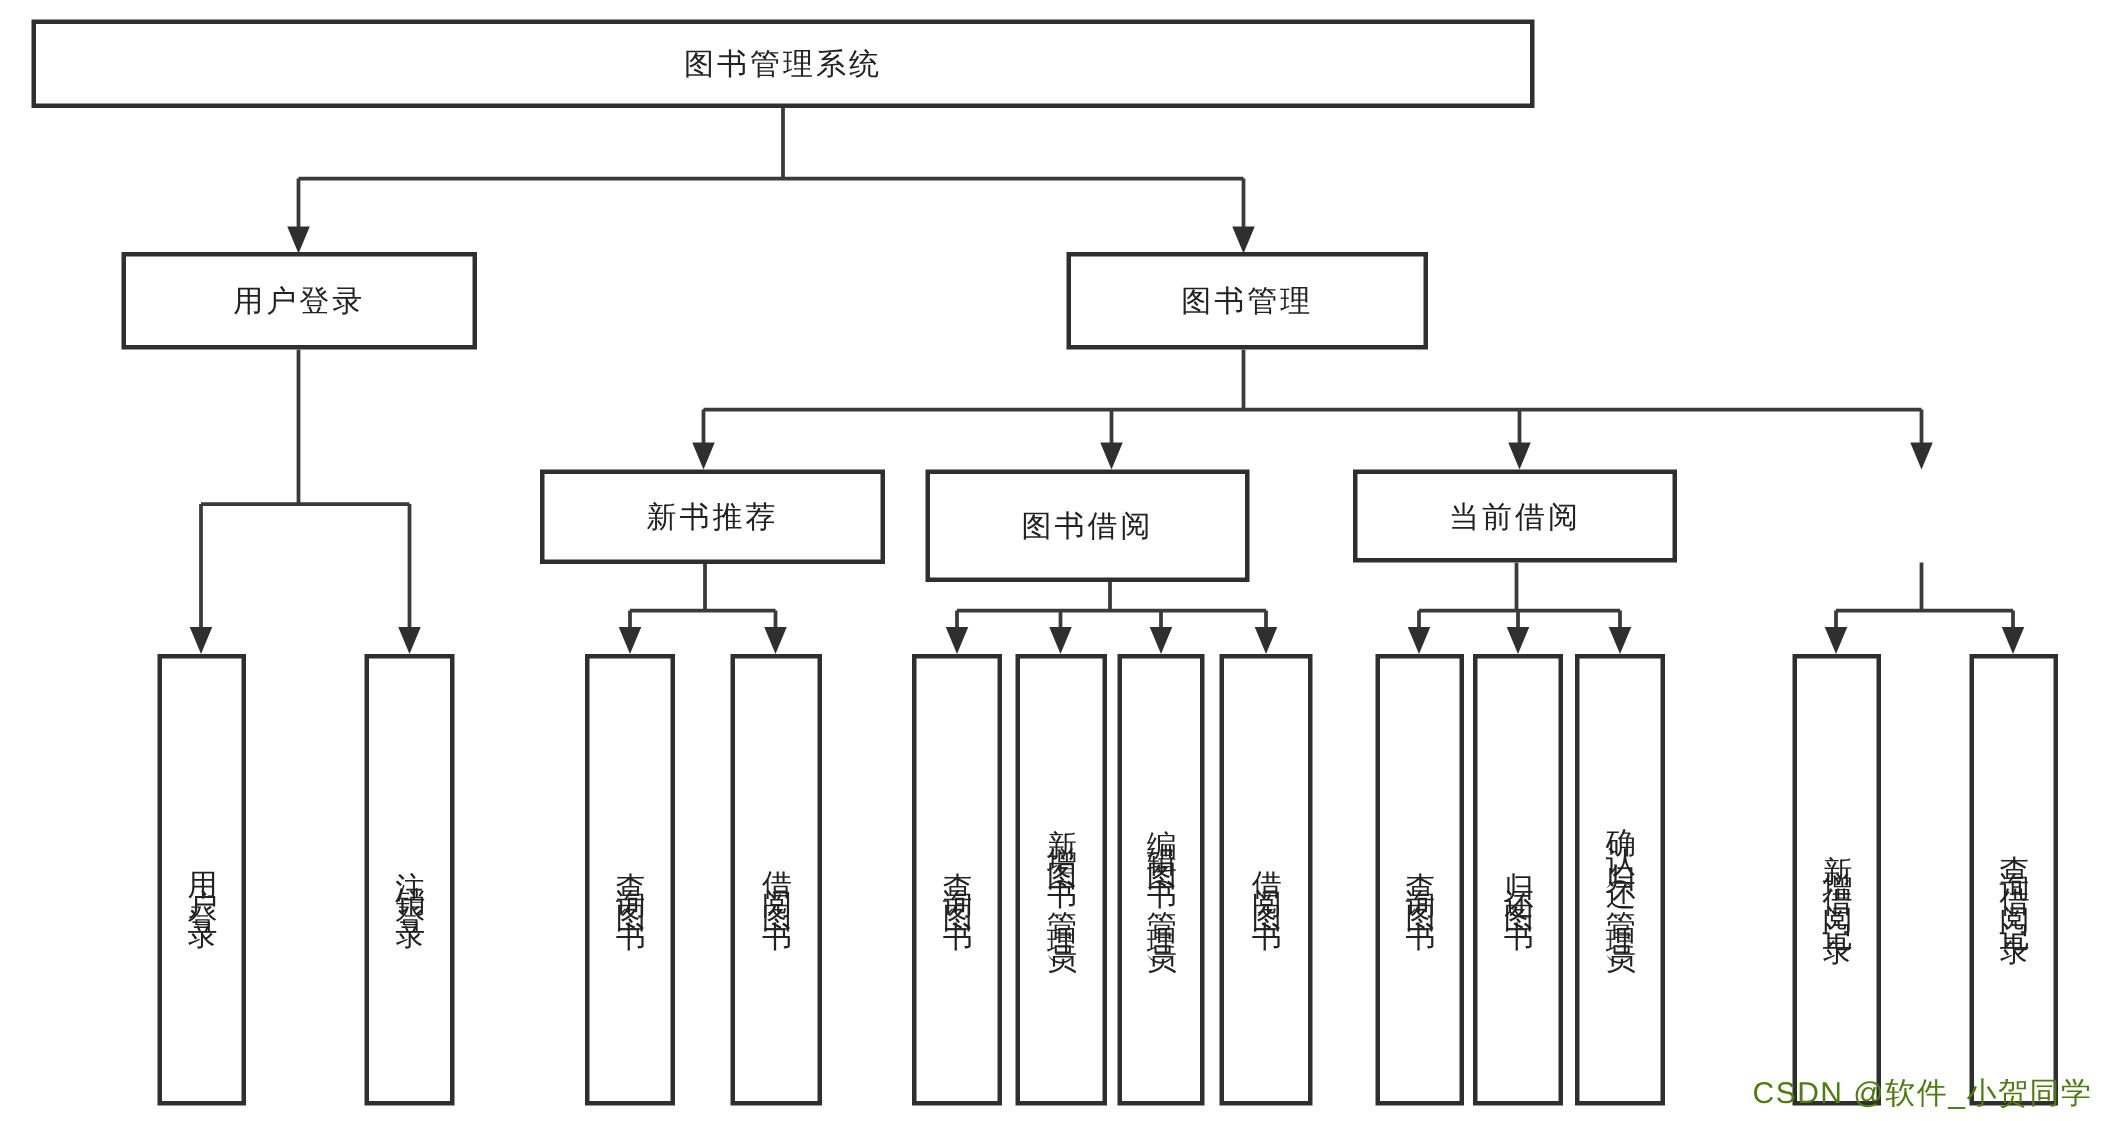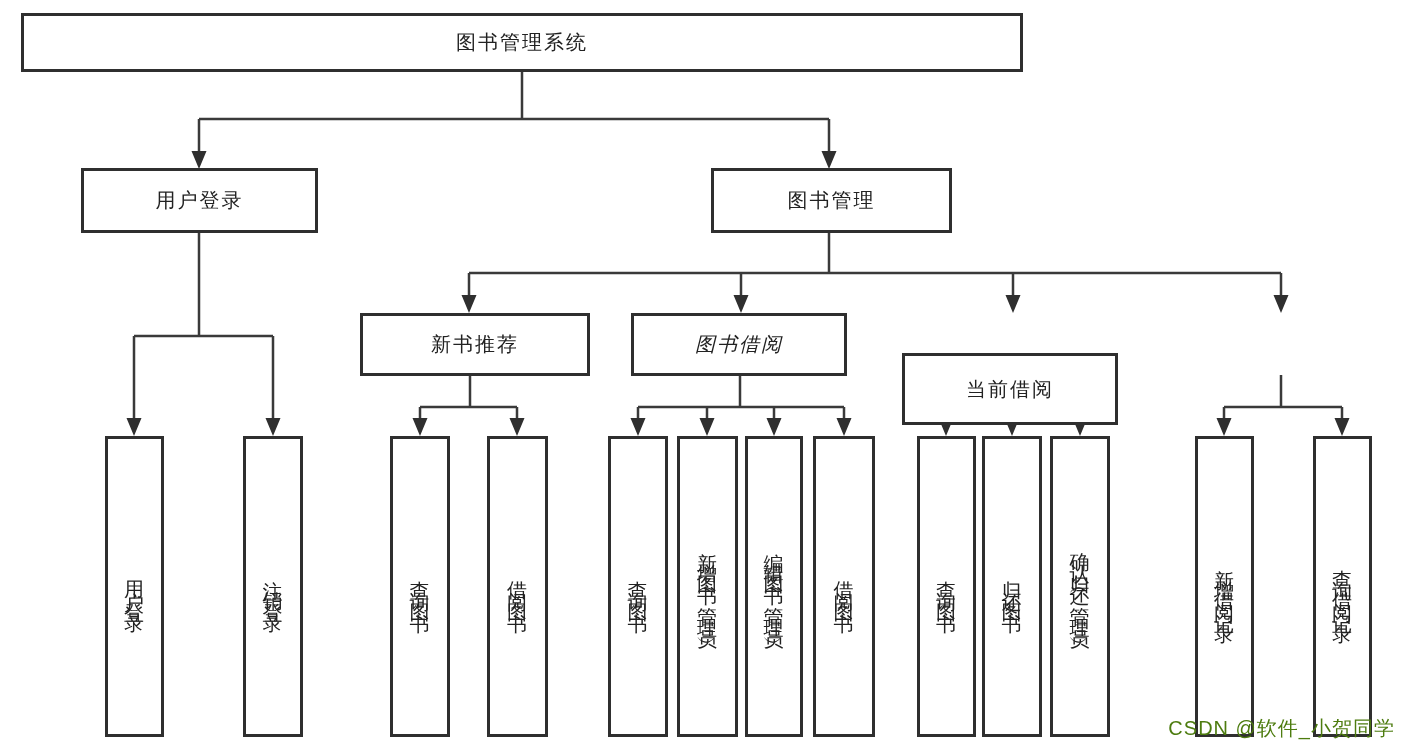--- a/index.html
+++ b/index.html
@@ -85,24 +85,24 @@
   <div class="node h" style="left:81px;top:168px;width:237px;height:65px;">
     <span>用户登录</span>
   </div>
   <div class="node h" style="left:711px;top:168px;width:241px;height:65px;">
     <span>图书管理</span>
   </div>
 
   <div class="node h" style="left:360px;top:313px;width:230px;height:63px;">
     <span>新书推荐</span>
   </div>
-  <div class="node h" style="left:631px;top:313px;width:216px;height:63px;font-style:italic;">
+  <div class="node h" style="left:617px;top:313px;width:216px;height:75px;">
     <span>图书借阅</span>
   </div>
-  <div class="node h" style="left:902px;top:313px;width:216px;height:72px;margin-top:40px;">
+  <div class="node h" style="left:902px;top:313px;width:216px;height:62px;">
     <span>当前借阅</span>
   </div>
 
   <div class="node v" style="left:105px;top:436px;width:59px;height:301px;">
     <span>用户登录</span>
   </div>
   <div class="node v" style="left:243px;top:436px;width:60px;height:301px;">
     <span>注销登录</span>
   </div>
 

